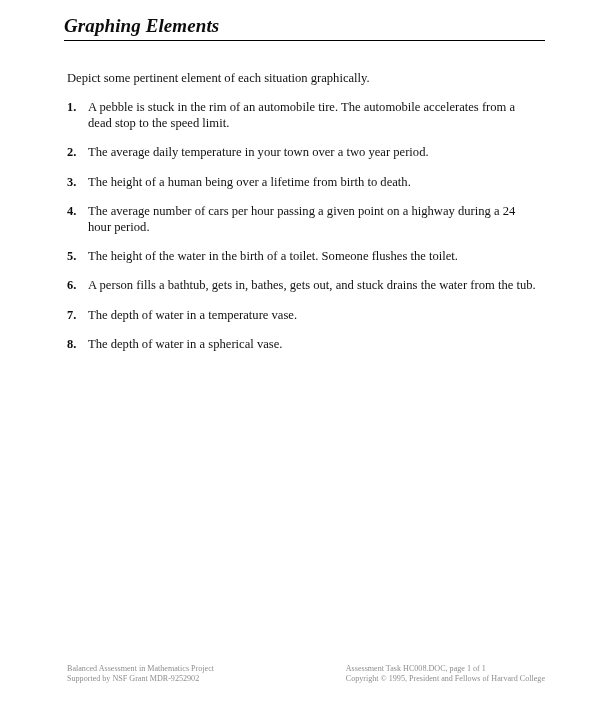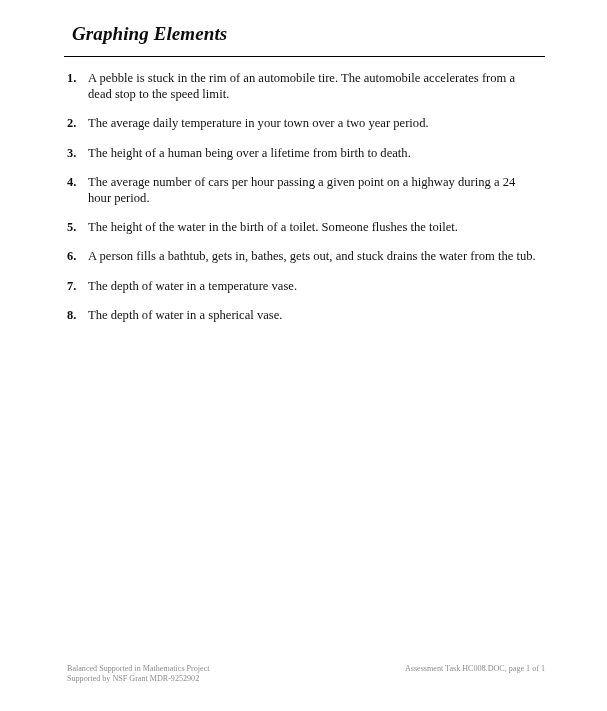--- a/index.html
+++ b/index.html
@@ -33,21 +33,21 @@
   }
 
   .doc-title {
     font-family: "Liberation Serif", "DejaVu Serif", serif;
     font-style: italic;
     font-weight: 700;
     font-size: 19px;
     line-height: 24px;
     letter-spacing: 0.1px;
     color: #0d0d0d;
-    margin: 8px;
+    margin: 0;
     padding: 0 0 2px 0;
     white-space: nowrap;
   }
 
   .title-rule {
     width: 100%;
     height: 0;
     border-top: 1.6px solid #000000;
     margin: 0;
   }
@@ -130,20 +130,21 @@
 
 <div id="page">
 
   <div class="title-block">
     <h1 class="doc-title">Graphing Elements</h1>
     <div class="title-rule"></div>
   </div>
 
   <div class="content">
 
+    <p class="intro">Depict some pertinent element of each situation graphically.</p>
 
     <ol class="task-list">
 
       <li>
         <span class="item-num">1.</span>
         <span class="item-text">A pebble is stuck in the rim of an automobile tire. The automobile accelerates from a dead stop to the speed limit.</span>
       </li>
 
       <li>
         <span class="item-num">2.</span>
@@ -178,21 +179,22 @@
       <li>
         <span class="item-num">8.</span>
         <span class="item-text">The depth of water in a spherical vase.</span>
       </li>
 
     </ol>
   </div>
 
   <div class="footer">
     <div class="footer-col left">
-      <span class="footer-line">Balanced Supported in Mathematics Project</span>
+      <span class="footer-line">Balanced Assessment in Mathematics Project</span>
       <span class="footer-line">Supported by NSF Grant MDR-9252902</span>
     </div>
     <div class="footer-col right">
       <span class="footer-line">Assessment Task HC008.DOC, page 1 of 1</span>
+      <span class="footer-line">Copyright © 1995, President and Fellows of Harvard College</span>
     </div>
   </div>
 
 </div>
 
 </body></html>

